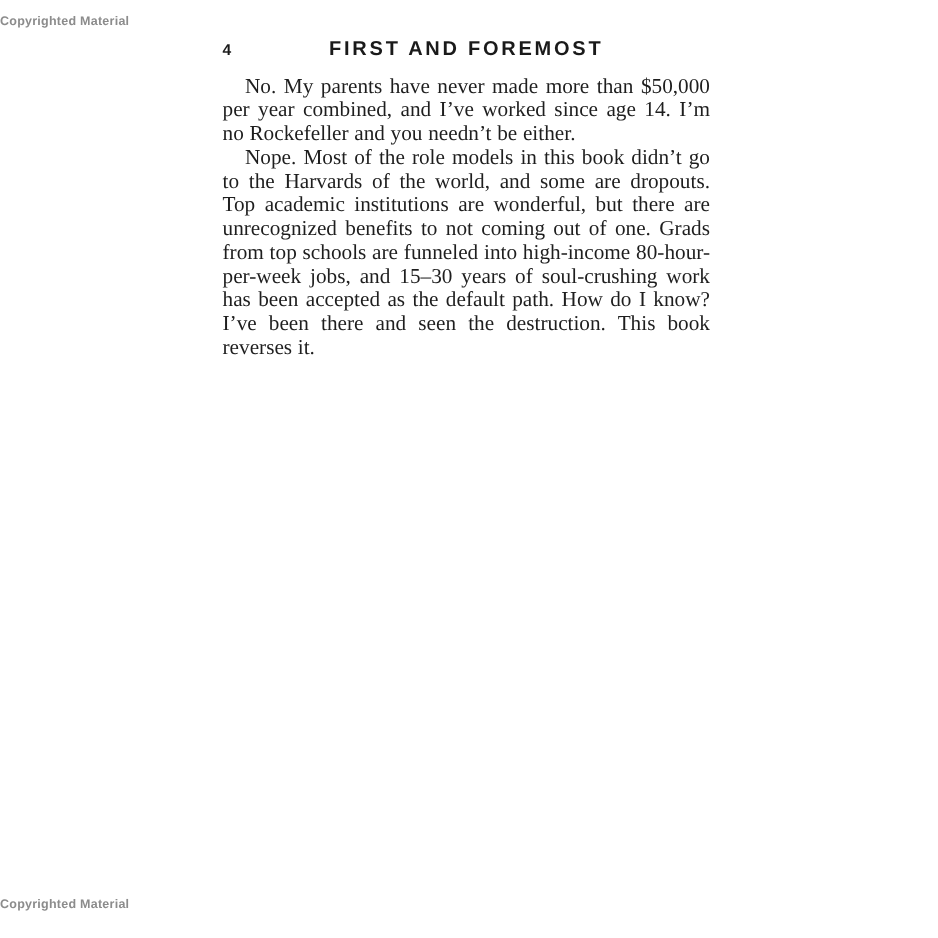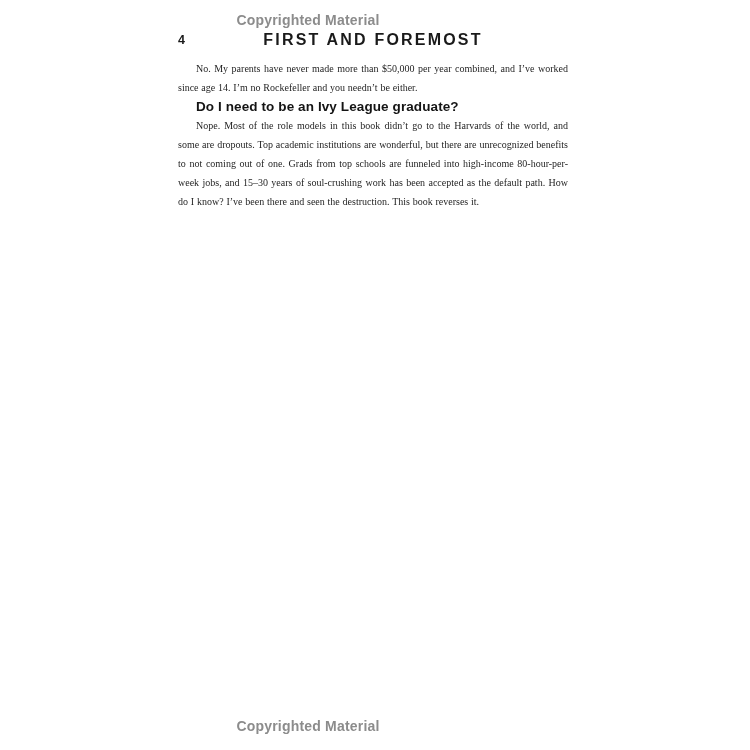--- a/index.html
+++ b/index.html
@@ -12,23 +12,23 @@
     width: 750px;
     height: 750px;
     background: #ffffff;
     overflow: hidden;
     font-family: "Liberation Serif", serif;
   }
   .copyright {
     position: absolute;
     left: 0;
     width: 616px;
-    text-align: center;
+    text-align: left;
     font-family: "Liberation Sans", sans-serif;
-    font-size: 14px;
+    font-size: 10px;
     font-weight: 700;
     letter-spacing: 0.2px;
     color: #8c8c8c;
   }
   .copyright.top { top: 12px; }
   .copyright.bottom { top: 718px; }
 
   .running-head {
     position: absolute;
     top: 32px;
@@ -67,21 +67,21 @@
     font-family: "Liberation Sans", sans-serif;
     font-weight: 700;
     font-size: 13.5px;
     line-height: 19px;
     color: #141414;
     letter-spacing: 0.1px;
   }
   .answer {
     margin: 0;
     text-indent: 18px;
-    font-size: 10px;
+    font-size: 17px;
     line-height: 19px;
     text-align: justify;
     hyphens: auto;
     -webkit-hyphens: auto;
     word-spacing: 0.3px;
   }
 </style>
 </head>
 <body>
 
@@ -89,19 +89,18 @@
 
   <div class="copyright top">Copyrighted Material</div>
 
   <div class="running-head">
     <span class="folio">4</span>
     <span class="running-title">FIRST AND FOREMOST</span>
   </div>
 
   <div class="body-text">
     <p class="answer">No. My parents have never made more than $50,000 per year combined, and I’ve worked since age 14. I’m no Rockefeller and you needn’t be either.</p>
-    <h2 class="question">Do I need to be an Ivy League graduate?</h2>
     <p class="answer">Nope. Most of the role models in this book didn’t go to the Harvards of the world, and some are dropouts. Top academic institutions are wonderful, but there are unrecognized benefits to not coming out of one. Grads from top schools are funneled into high-income 80-hour-per-week jobs, and 15–30 years of soul-crushing work has been accepted as the default path. How do I know? I’ve been there and seen the destruction. This book reverses it.</p>
   </div>
 
   <div class="copyright bottom">Copyrighted Material</div>
 
 </div>
 
 </body></html>

